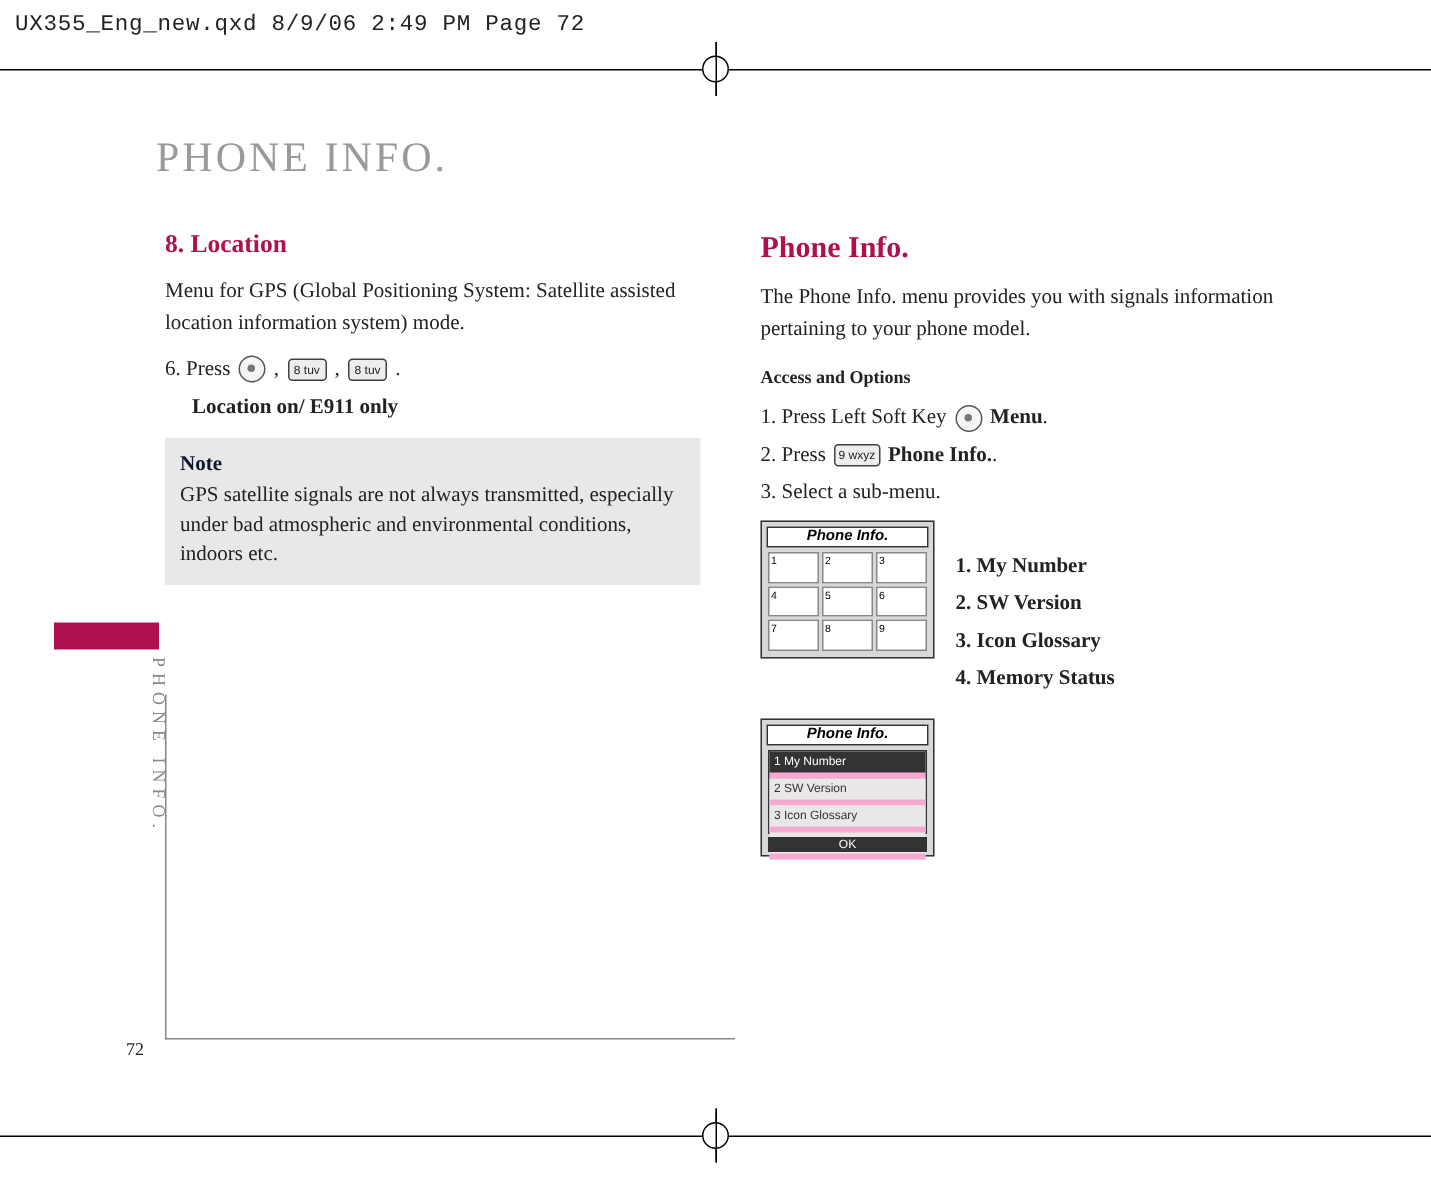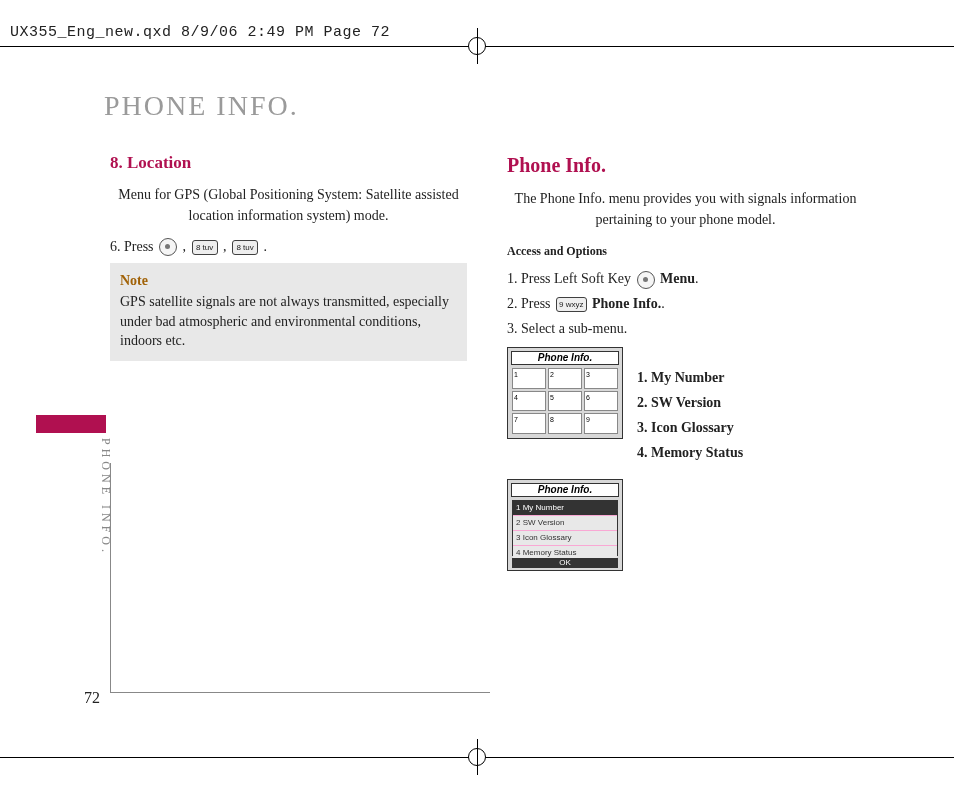--- a/index.html
+++ b/index.html
@@ -6,21 +6,21 @@
   body {
     width: 954px;
     height: 793px;
     background: #fff;
     font-family: Georgia, 'Times New Roman', serif;
     position: relative;
     color: #222;
   }
   .crop-header {
     position: absolute;
-    top: 24px; left: 10px;
+    top: 8px; left: 10px;
     font-family: 'Courier New', monospace;
     font-size: 15px;
     letter-spacing: 0.5px;
   }
   .crop-mark-top { position:absolute; top:28px; left:0; right:0; height:36px; }
   .crop-mark-bottom { position:absolute; bottom:18px; left:0; right:0; height:36px; }
   .crop-h { position:absolute; top:18px; left:0; right:0; border-top:1px solid #000; }
   .crop-v { position:absolute; left:50%; top:0; bottom:0; border-left:1px solid #000; }
   .crop-circ { position:absolute; left:50%; top:18px; width:18px;height:18px;margin-left:-9px;margin-top:-9px;border:1px solid #000;border-radius:50%;background:#fff; }
   .crop-circ::after{content:"";position:absolute;left:50%;top:-10px;bottom:-10px;border-left:1px solid #000;}
@@ -35,32 +35,32 @@
     letter-spacing: 2px;
     color: #9a9a9a;
     font-weight: 400;
     margin-bottom: 28px;
     margin-left: -6px;
   }
   .columns { display:flex; gap:40px; }
   .col { flex:1; font-size:14px; line-height:1.5; }
   .col h2 { color:#b01050; font-size:17px; font-weight:600; margin-bottom:8px; }
   .col h2.big { font-size:20px; }
-  .col p { margin-bottom:10px;text-align:center; }
+  .col p { margin-bottom:10px; }
   .step { margin:4px 0; }
   .indent { margin-left:18px; font-weight:600; margin-top:4px; margin-bottom:10px;}
   .bold { font-weight:700; }
   .note-box {
     background:#e8e8e8;
     padding:8px 10px 10px 10px;
     font-size:14px;
     line-height:1.4;
     margin-top:6px;
   }
-  .note-box .note-title { font-weight:700; color:#a16207; display:block; margin-bottom:2px;}
+  .note-box .note-title { font-weight:700; color:#0f172a; display:block; margin-bottom:2px;}
   .key-round {
     display:inline-block; width:18px;height:18px;border:1px solid #555;border-radius:50%;
     vertical-align:middle; background:#f5f5f5; position:relative; margin:0 2px;
   }
   .key-round::after{content:"";position:absolute;top:50%;left:50%;width:5px;height:5px;margin:-3px 0 0 -3px;border-radius:50%;background:#777;}
   .key-ok {
     display:inline-block; width:18px;height:18px;border-radius:50%;
     background:#6a6a6a; color:#fff; font-size:8px; line-height:18px; text-align:center;
     vertical-align:middle; margin:0 2px; font-family:Arial,sans-serif; font-weight:700;
   }
@@ -82,39 +82,39 @@
   }
   .phone-shot .titlebar{ position:absolute;top:3px;left:3px;right:3px;height:14px;
     background:#fff;border:1px solid #333;font-weight:700;text-align:center;line-height:12px;
     font-style:italic; font-size:10px;}
   .phone-shot.iconshot .grid{position:absolute;top:20px;left:4px;right:4px;bottom:4px;
     display:grid;grid-template-columns:repeat(3,1fr);grid-template-rows:repeat(3,1fr);gap:2px;}
   .phone-shot.iconshot .grid div{background:#fff;border:1px solid #888;font-size:7px;
     display:flex;align-items:flex-start;justify-content:flex-start;padding:1px;}
   .phone-shot.listshot .list{position:absolute;top:20px;left:4px;right:4px;bottom:14px;
     background:#fff;border:1px solid #333;}
-  .phone-shot.listshot .list div{border-bottom:1px solid #f9a8d4;font-size:8px;padding:1px 3px;color:#333;background:#e8e8e8;}
+  .phone-shot.listshot .list div{border-bottom:4px solid #f9a8d4;font-size:8px;padding:1px 3px;color:#333;background:#e8e8e8;}
   .phone-shot.listshot .list div:first-child{background:#333;color:#fff;}
   .phone-shot.listshot .soft{position:absolute;bottom:2px;left:4px;right:4px;height:10px;
     background:#333;color:#fff;font-size:8px;text-align:center;line-height:10px;}
   .sub-list { margin-top:16px; }
   .sub-list div { font-weight:600; margin:4px 0; font-size:14px;}
   .phone-shot-second { margin-top:12px; }
 
   .side-tab {
     position:absolute; left:36px; top:415px; width:70px; height:18px;
     background:#b01050;
   }
   .side-label {
     position:absolute; left:98px; top:438px;
     writing-mode:vertical-rl; text-orientation:mixed;
     font-size:12px; letter-spacing:4px; color:#888;
   }
   .page-num {
-    position:absolute; left:84px; bottom:86px; font-size:16px;
+    position:absolute; left:84px; bottom:86px; font-size:12px;
   }
   .footer-rule{
     position:absolute; left:110px; bottom:100px; width:380px; border-top:1px solid #888;
   }
   .footer-rule-v{
     position:absolute; left:110px; bottom:100px; height:230px; border-left:1px solid #888;
   }
 </style>
 </head>
 <body>
@@ -145,20 +145,21 @@
         <span>6. Press </span>
         <span class="key-round"></span>
         <span> , </span>
         <span class="key-pill">8 tuv</span>
         <span> , </span>
         <span class="key-pill">8 tuv</span>
         <span> .</span>
       </div>
 
 
+      <div class="indent">Location on/ E911 only</div>
 
       <div class="note-box">
         <span class="note-title">Note</span>
         <span>GPS satellite signals are not always transmitted, especially under bad atmospheric and environmental conditions, indoors etc.</span>
       </div>
     </div>
 
     <div class="col">
       <h2 class="big">Phone Info.</h2>
       <p>The Phone Info. menu provides you with signals information pertaining to your phone model.</p>

